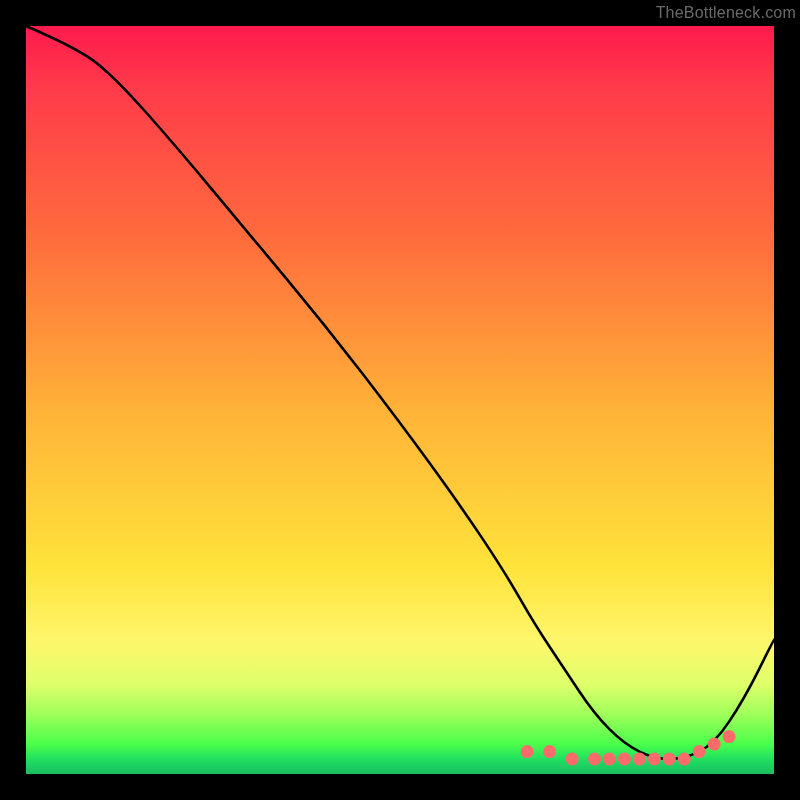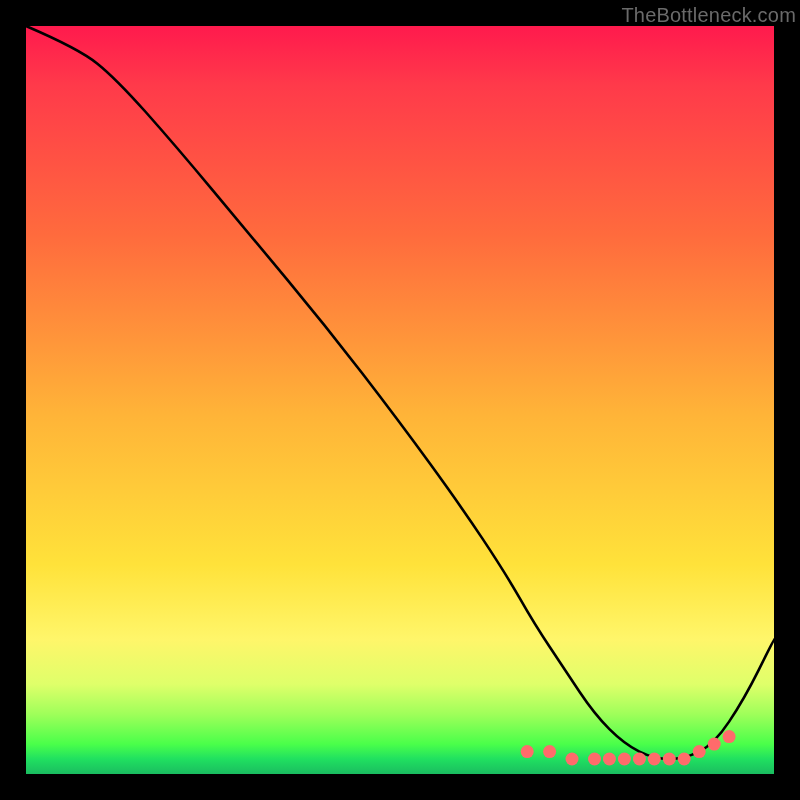--- a/index.html
+++ b/index.html
@@ -32,21 +32,21 @@
     );
   }
   .curve { position: absolute; left: 0; top: 0; width: 748px; height: 748px; }
   .curve path { fill: none; stroke: #000; stroke-width: 2.6; stroke-linecap: round; }
   .dot { fill: #ff6b6b; }
   .watermark {
     position: absolute;
     top: 4px;
     right: 4px;
     font-family: Arial, Helvetica, sans-serif;
-    font-size: 20px;
+    font-size: 16px;
     color: #6a6a6a;
     font-weight: 400;
     letter-spacing: 0.2px;
   }
 </style>
 </head>
 <body>
 
 <div class="stage">
   <div class="watermark">TheBottleneck.com</div>

